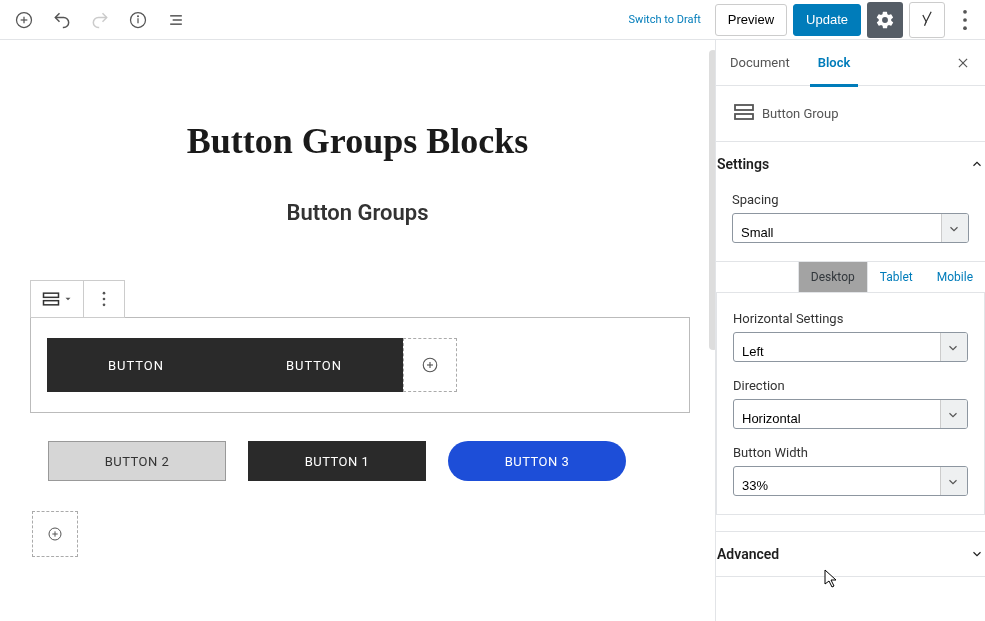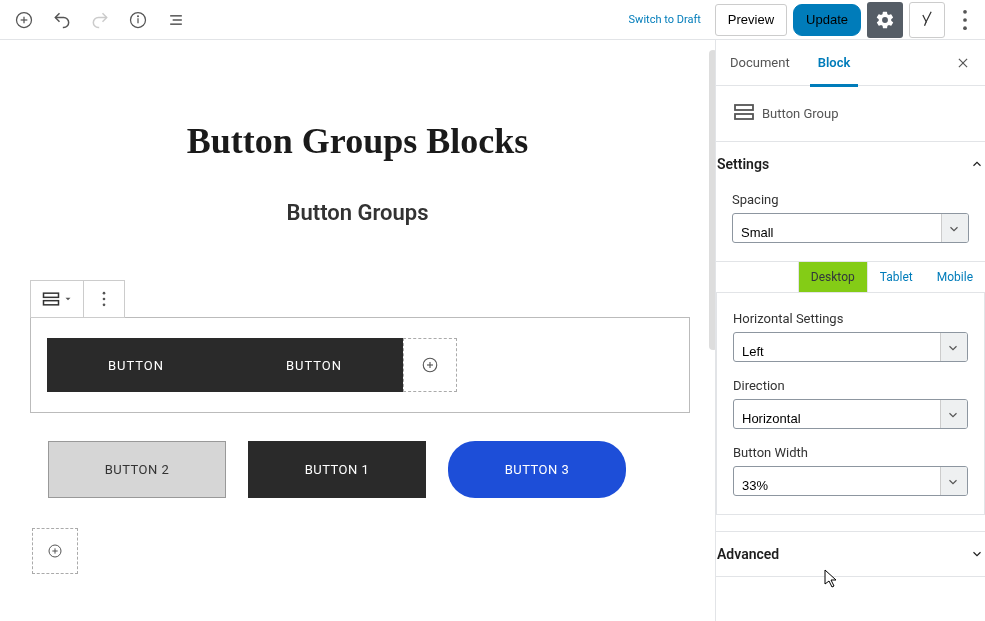--- a/index.html
+++ b/index.html
@@ -7,21 +7,21 @@
     
     
     .top-toolbar { display: flex; align-items: center; height: 40px; border-bottom: 1px solid #e2e4e7; padding: 0 6px; }
     .top-toolbar .left { display: flex; align-items: center; gap: 2px; }
     .top-toolbar .right { margin-left: auto; display: flex; align-items: center; gap: 6px; }
     .icon-btn { width: 36px; height: 36px; display: flex; align-items: center; justify-content: center; cursor: pointer; color: #555; border-radius: 2px; }
     .icon-btn svg { width: 20px; height: 20px; }
     .icon-btn.disabled { opacity: 0.3; pointer-events: none; }
     .link-draft { color: #007cba; font-size: 11px; margin-right: 8px; cursor: pointer; }
     .btn { height: 32px; padding: 0 12px; border: 1px solid #ccc; background: #fff; border-radius: 3px; font-size: 13px; cursor: pointer; display: flex; align-items: center; }
-    .btn.primary { background: #007cba; border-color: #007cba; color: #000000; border-radius: 9px; }
+    .btn.primary { background: #007cba; border-color: #007cba; color: #ffffff; }
     .sq-btn { width: 36px; height: 36px; display: flex; align-items: center; justify-content: center; border-radius: 3px; cursor: pointer; }
     .sq-btn.dark { background: #555d66; color: #fff; }
     .sq-btn.light { background: #fff; border: 1px solid #ccc; }
     .sq-btn svg { width: 20px; height: 20px; }
     .kebab { width: 28px; height: 36px; display: flex; align-items: center; justify-content: center; cursor: pointer; }
 
     
     .main { display: flex; height: 581px; }
     .canvas-wrap { flex: 1; position: relative; overflow: hidden; }
     .canvas-scroll { position: absolute; right: -2px; top: 10px; width: 8px; height: 300px; background: #ddd; border-radius: 4px; }
@@ -33,21 +33,21 @@
     .block-toolbar { display: inline-flex; border: 1px solid #ccc; background: #fff; margin-top: 55px; height: 38px; }
     .block-toolbar > div { display: flex; align-items: center; justify-content: center; padding: 0 10px; border-right: 1px solid #ccc; cursor: pointer; }
     .block-toolbar > div:last-child { border-right: none; }
     .block-toolbar svg { width: 20px; height: 20px; }
 
     .group-outline { border: 1px solid #bbb; padding: 20px 16px; margin-top: -1px; width: 660px; display: flex; align-items: center; }
     .gbtn { width: 178px; height: 54px; background: #2a2a2a; color: #fff; display: flex; align-items: center; justify-content: center; font-size: 13px; letter-spacing: 1px; }
     .dashed-add { width: 54px; height: 54px; border: 1px dashed #aaa; display: flex; align-items: center; justify-content: center; cursor: pointer; color: #555; }
 
     .row2 { display: flex; gap: 22px; margin-top: 28px; padding-left: 18px; }
-    .b2 { width: 178px; height: 57px; display: flex; align-items: center; justify-content: center; font-size: 13px; letter-spacing: 0.5px; }
+    .b2 { width: 178px; height: 40px; display: flex; align-items: center; justify-content: center; font-size: 13px; letter-spacing: 0.5px; }
     .b2.gray { background: #d6d6d6; border: 1px solid #999; color: #333; }
     .b2.dark { background: #2a2a2a; color: #fff; }
     .b2.red { background: #1d4ed8; color: #fff; border-radius: 27px; }
 
     .small-add { width: 46px; height: 46px; border: 1px dashed #aaa; display: flex; align-items: center; justify-content: center; margin: 30px 0 0 2px; color: #555; cursor: pointer; }
 
     
     .sidebar { width: 270px; border-left: 1px solid #e2e4e7; display: flex; flex-direction: column; overflow-y: auto; }
     .sb-tabs { display: flex; align-items: center; height: 46px; border-bottom: 1px solid #e2e4e7; padding-right: 8px; }
     .sb-tab { height: 46px; padding: 0 14px; display: flex; align-items: center; font-size: 13px; color: #555; cursor: pointer; }
@@ -65,21 +65,21 @@
 
     .field-label { font-size: 13px; color: #333; margin-bottom: 6px; margin-top: 6px; }
     .select-wrap { position: relative; }
     .select-wrap select { width: 100%; height: 30px; border: 1px solid #8d96a0; border-radius: 3px; padding: 8px 28px 0 8px; background: #fff; font-size: 13px; appearance: none; -webkit-appearance: none; }
     .select-wrap::after { content: ""; position: absolute; right: 1px; top: 1px; width: 26px; height: 28px; background: #eef0f1; border-left: 1px solid #ccc; pointer-events: none; border-radius: 0 2px 2px 0; }
     .select-wrap .chev { position: absolute; right: 8px; top: 9px; pointer-events: none; color: #555; z-index: 2; }
 
     .resp-tabs { display: flex; margin: 18px -16px 0 -16px; border: 1px solid #e2e4e7; border-left: none; border-right: none; }
     .resp-tabs-inner { display: flex; margin-left: auto; }
     .resp-tab { padding: 8px 12px; font-size: 12px; cursor: pointer; color: #007cba; }
-    .resp-tab.active { color: #32373c; background: #84cc16; border: 1px solid #e2e4e7; border-bottom: none; border-top: none; }
+    .resp-tab.active { color: #32373c; background: #a3a3a3; border: 1px solid #e2e4e7; border-bottom: none; border-top: none; }
 
     .inner-box { border: 1px solid #e2e4e7; border-top: none; margin: 0 -16px; padding: 14px 16px 18px 16px; }
     .inner-box .field-label { margin-top: 4px; }
     .inner-box .group { margin-bottom: 16px; }
     .inner-box .group:last-child { margin-bottom: 0; }
 
     .chev-svg { width: 14px; height: 14px; }
     .cursor-arrow { position: absolute; left: 824px; top: 569px; pointer-events: none; }
   </style>
 </head>

